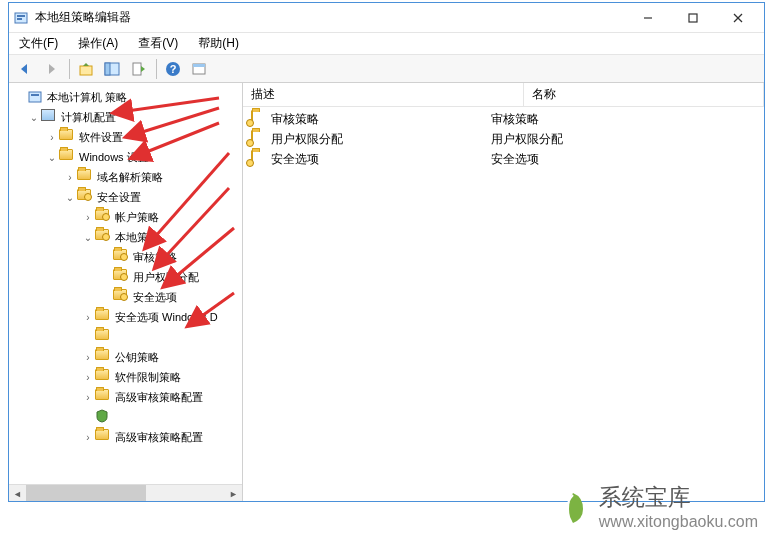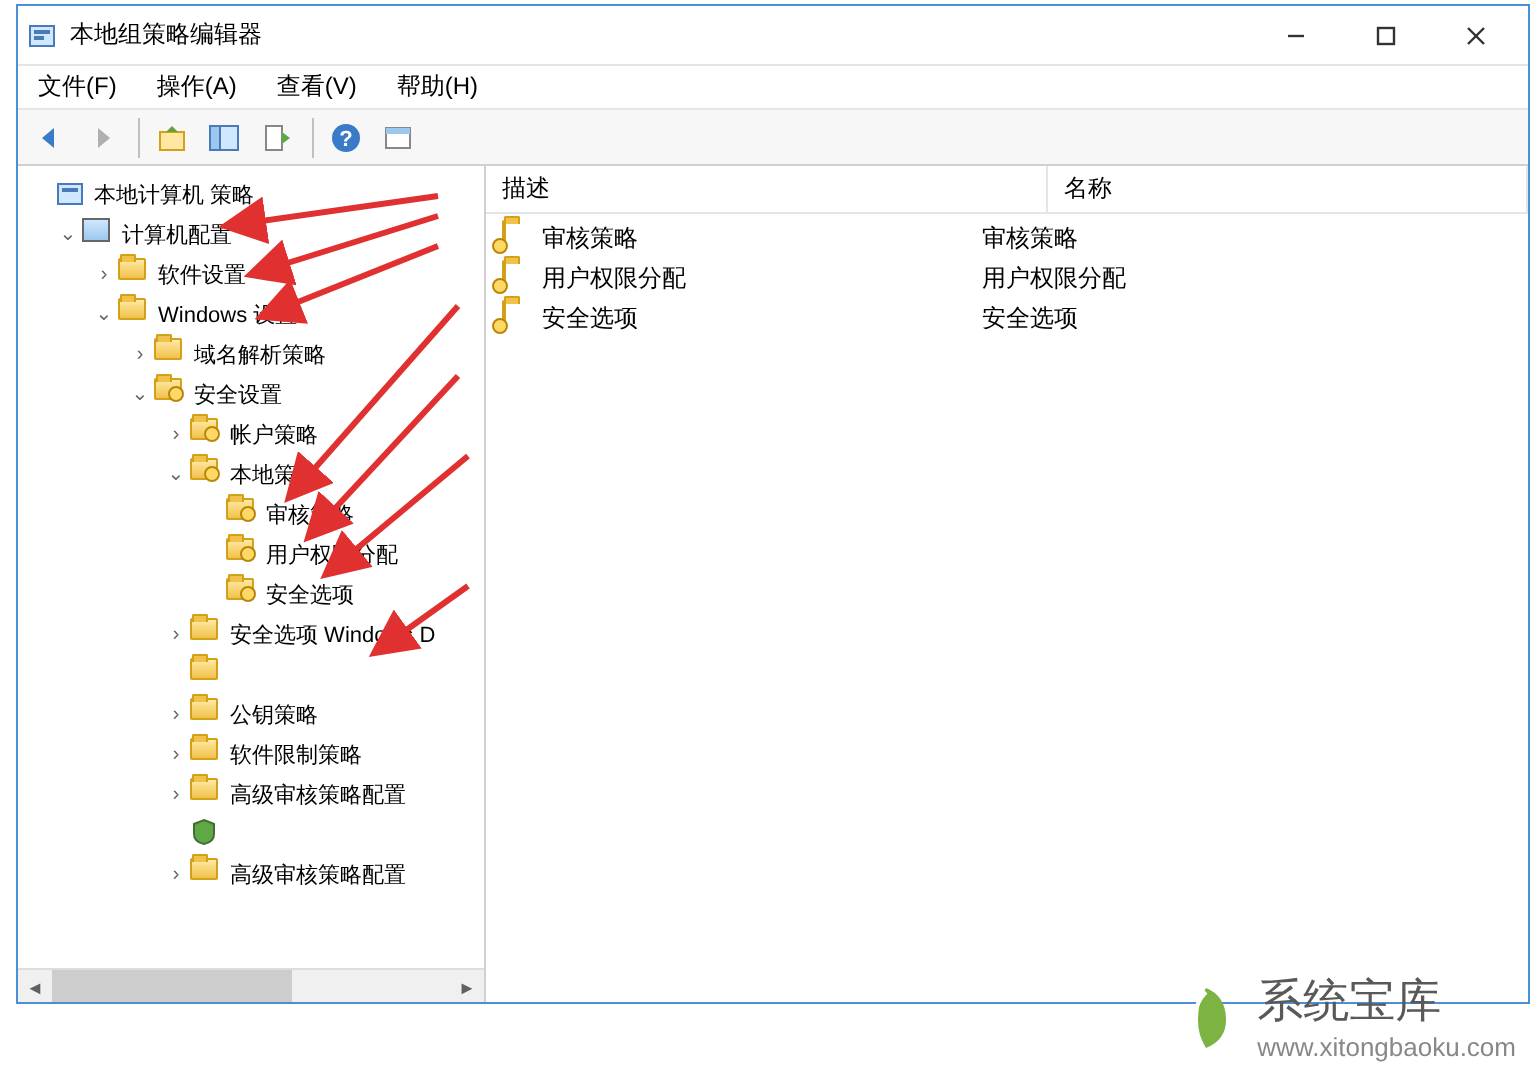--- a/index.html
+++ b/index.html
@@ -32,21 +32,21 @@
 .folder-badge { position: absolute; bottom: -2px; right: -2px; width: 8px; height: 8px; background: #ffd966; border: 1px solid #b8860b; border-radius: 50%; }
 .pc-icon { width: 14px; height: 12px; border: 1px solid #666; background: linear-gradient(#cfe8ff,#9cc8f0); position: relative; }
 .file-icon { width: 12px; height: 14px; background: #fff; border: 1px solid #888; position: relative; }
 .scroll-h { height: 17px; background: #f0f0f0; border-top: 1px solid #ddd; position: relative; }
 .scroll-arrow { width: 17px; height: 17px; background: #f0f0f0; display: inline-flex; align-items: center; justify-content: center; font-size: 9px; color: #606060; }
 .scroll-thumb { position: absolute; top: 0; height: 17px; background: #cdcdcd; }
 .arrow-overlay { position: absolute; pointer-events: none; }
 .watermark { position: absolute; right: 10px; bottom: 6px; display: flex; align-items: center; gap: 8px; }
 .wm-logo { width: 36px; height: 36px; }
 .wm-text { font-size: 23px; color: #595959; font-weight: 400; }
-.wm-url { font-size: 13px; color: #888; }
+.wm-url { font-size: 16px; color: #888; }
 svg { display: block; }
 </style>
 </head>
 <body>
 
 <div class="window">
   <div class="titlebar">
     <span class="icon">
       <svg width="16" height="16">
           <rect x="2" y="3" width="12" height="10" fill="#cfe8ff" stroke="#4a7ab8"></rect>

